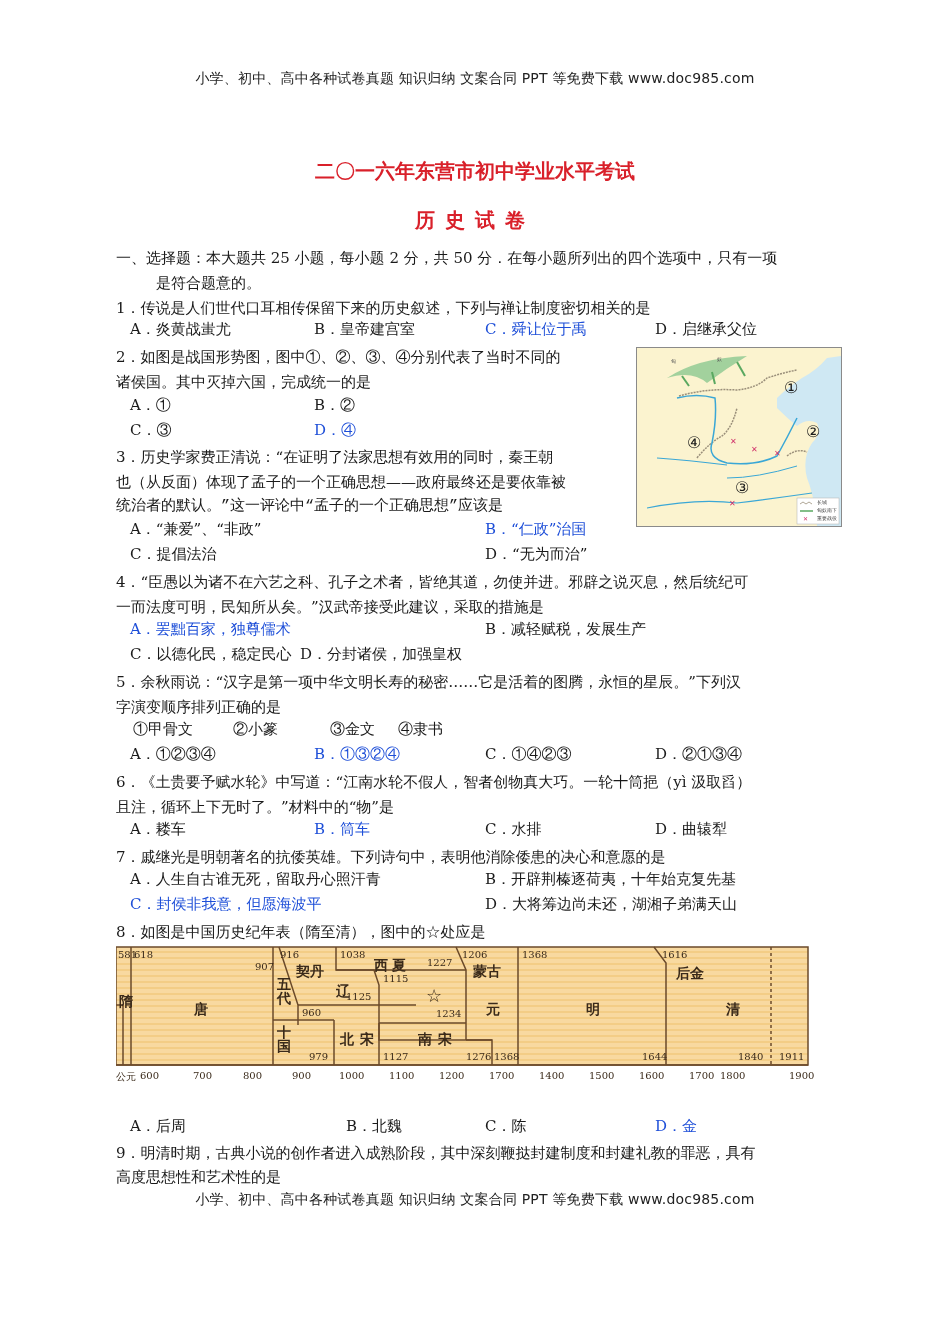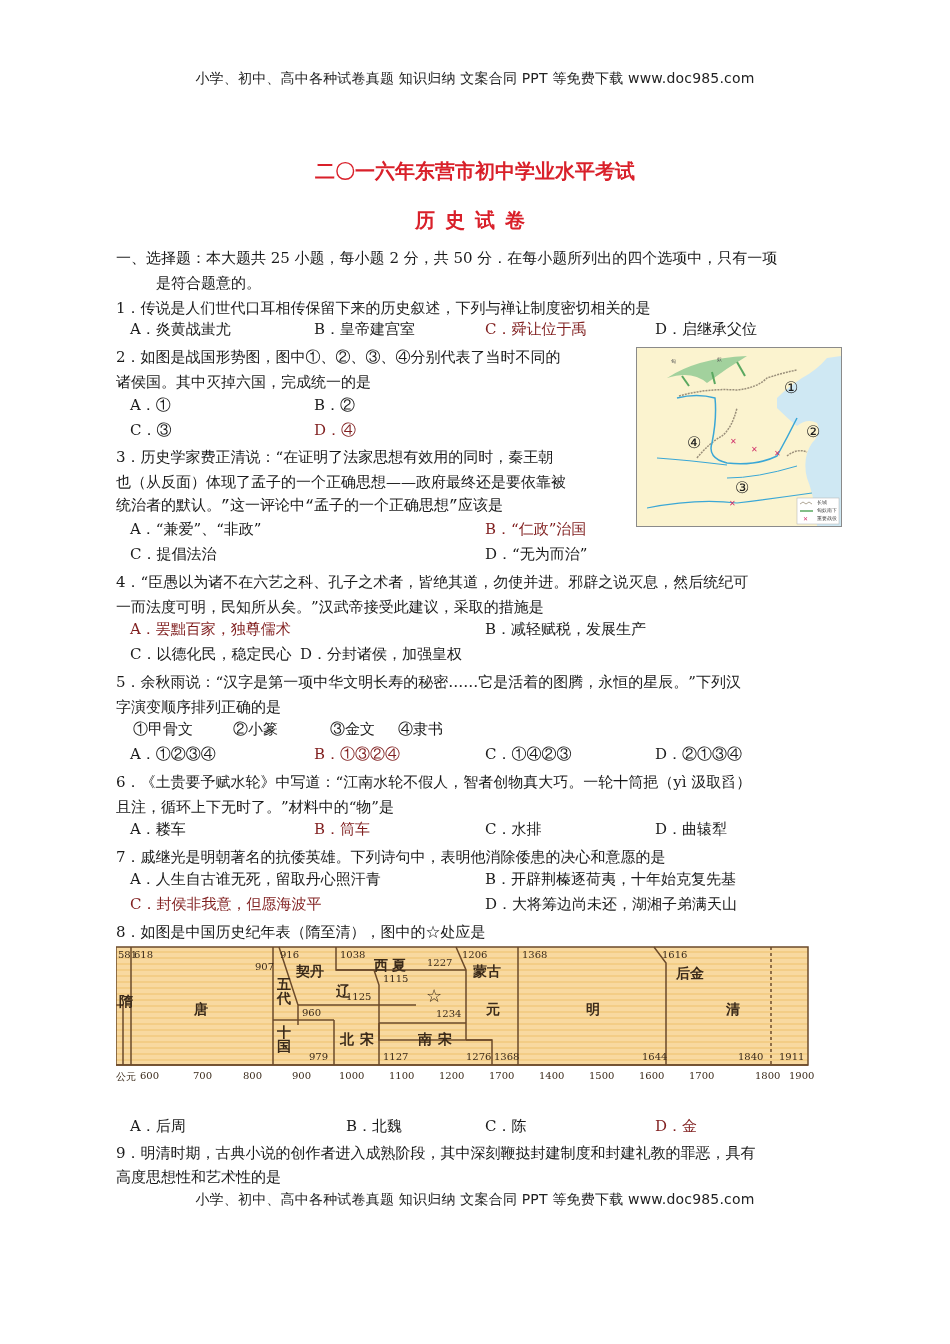--- a/index.html
+++ b/index.html
@@ -18,21 +18,21 @@
   .title {
     position: absolute; left: 0; width: 950px; text-align: center;
     color: #d9202a; font-weight: bold;
     font-family: "DejaVu Sans", "Liberation Sans", sans-serif;
   }
   .title.main { top: 158px; font-size: 20px; }
   .title.sub { top: 207px; font-size: 20px; letter-spacing: 10px; }
   .line {
     position: absolute; font-size: 15px; line-height: 24px; white-space: nowrap; text-align: center;
   }
-  .red { color: #7f1d1d; }
+  .red { color: #1d4ed8; }
   .opt { position: absolute; font-size: 15px; white-space: nowrap; }
 
   
   .map {
     position: absolute; left: 636px; top: 347px; width: 204px; height: 178px;
     border: 1px solid #8a8a8a; background: #fbf3cf; overflow: hidden;
   }
   .map svg { position: absolute; left: 0; top: 0; }
 
   
@@ -248,21 +248,21 @@
   <span class="tl-axis" style="left:127px; top:125px;">800</span>
   <span class="tl-axis" style="left:176px; top:125px;">900</span>
   <span class="tl-axis" style="left:223px; top:125px;">1000</span>
   <span class="tl-axis" style="left:273px; top:125px;">1100</span>
   <span class="tl-axis" style="left:323px; top:125px;">1200</span>
   <span class="tl-axis" style="left:373px; top:125px;">1700</span>
   <span class="tl-axis" style="left:423px; top:125px;">1400</span>
   <span class="tl-axis" style="left:473px; top:125px;">1500</span>
   <span class="tl-axis" style="left:523px; top:125px;">1600</span>
   <span class="tl-axis" style="left:573px; top:125px;">1700</span>
-  <span class="tl-axis" style="left:639px; top:125px;">1800</span>
+  <span class="tl-axis" style="left:604px; top:125px;">1800</span>
   <span class="tl-axis" style="left:673px; top:125px;">1900</span>
 </div>
 
 <div>
   <div class="opt" style="left:130px; top:1117px;">A．后周</div>
   <div class="opt" style="left:306px; top:1117px;margin-left:40px;">B．北魏</div>
   <div class="opt" style="left:485px; top:1117px;">C．陈</div>
   <div class="opt red" style="left:655px; top:1117px;text-align:right;">D．金</div>
 </div>
 

